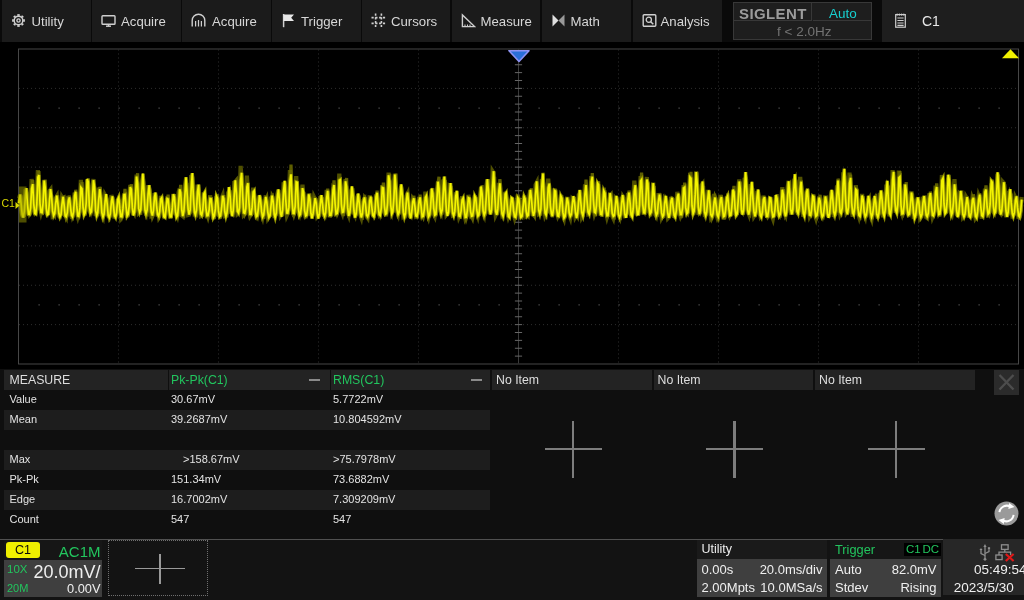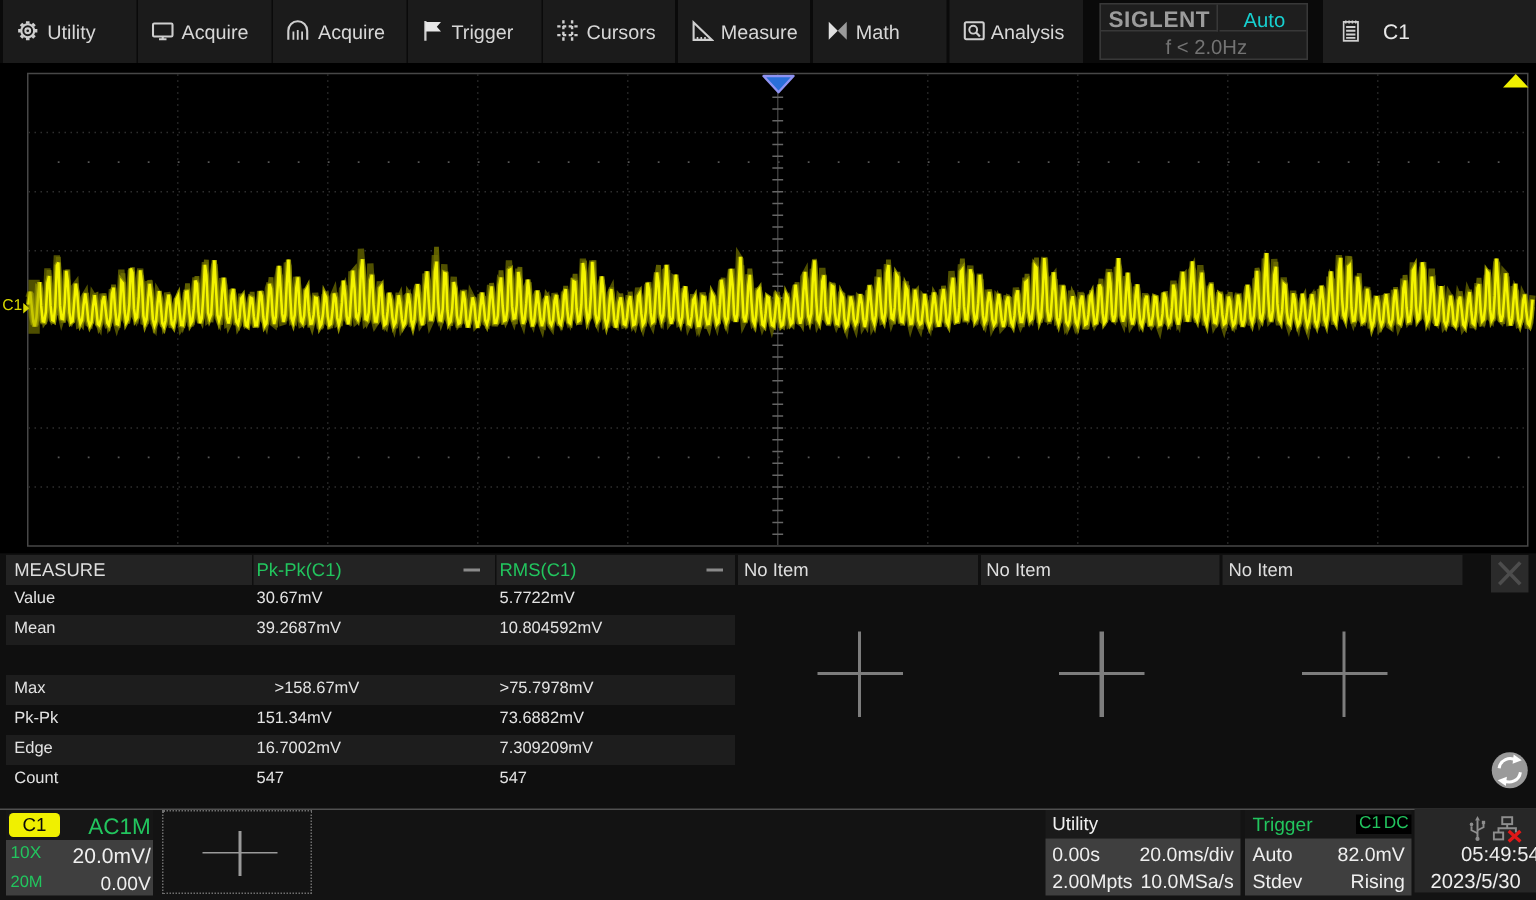--- a/index.html
+++ b/index.html
@@ -242,21 +242,21 @@
       <path d="M9.9 23.0 L4.5 19.1 L10.6 16.9 Z" fill="#fff"></path>
     </svg>
 <div id="botsep"></div>
 <div id="botbar">
  <div class="bb" style="left:4px;top:0;width:98px;height:19.5px;background:#161616">
    <div style="position:absolute;left:2px;top:2px;width:34px;height:16px;background:#f0f000;border-radius:3px;color:#0a0a0a;text-align:center;font-size:12.5px;line-height:16px">C1</div>
    <span class="ylw" style="position:absolute;right:1.5px;top:3px;font-size:15px">AC1M</span>
  </div>
  <div class="bb" style="left:4px;top:19.5px;width:98px;height:37px;background:#3f3f3f">
    <span class="ylw" style="position:absolute;left:3px;top:3.5px;font-size:11.5px">10X</span>
-   <span class="wht" style="position:absolute;right:1.5px;top:2.5px;font-size:14px">20.0mV/</span>
+   <span class="wht" style="position:absolute;right:1.5px;top:2.5px;font-size:18px">20.0mV/</span>
    <span class="ylw" style="position:absolute;left:3px;top:22px;font-size:11px">20M</span>
    <span class="wht" style="position:absolute;right:1.5px;top:21px;font-size:12.8px">0.00V</span>
  </div>
  <div class="bb" style="left:108px;top:-0.5px;width:99.5px;height:56px;border:1.2px dotted #6f6f6f">
    <div style="position:absolute;left:25.8px;top:27.2px;width:50px;height:1.6px;background:#9a9a9a"></div>
    <div style="position:absolute;left:50px;top:13px;width:1.6px;height:30px;background:#9a9a9a"></div>
  </div>
  <div class="bb" style="left:696.5px;top:0;width:130px;height:19px;background:#1a1a1a">
    <span class="wht" style="position:absolute;left:5px;top:1.5px;font-size:12.5px">Utility</span>
  </div>

